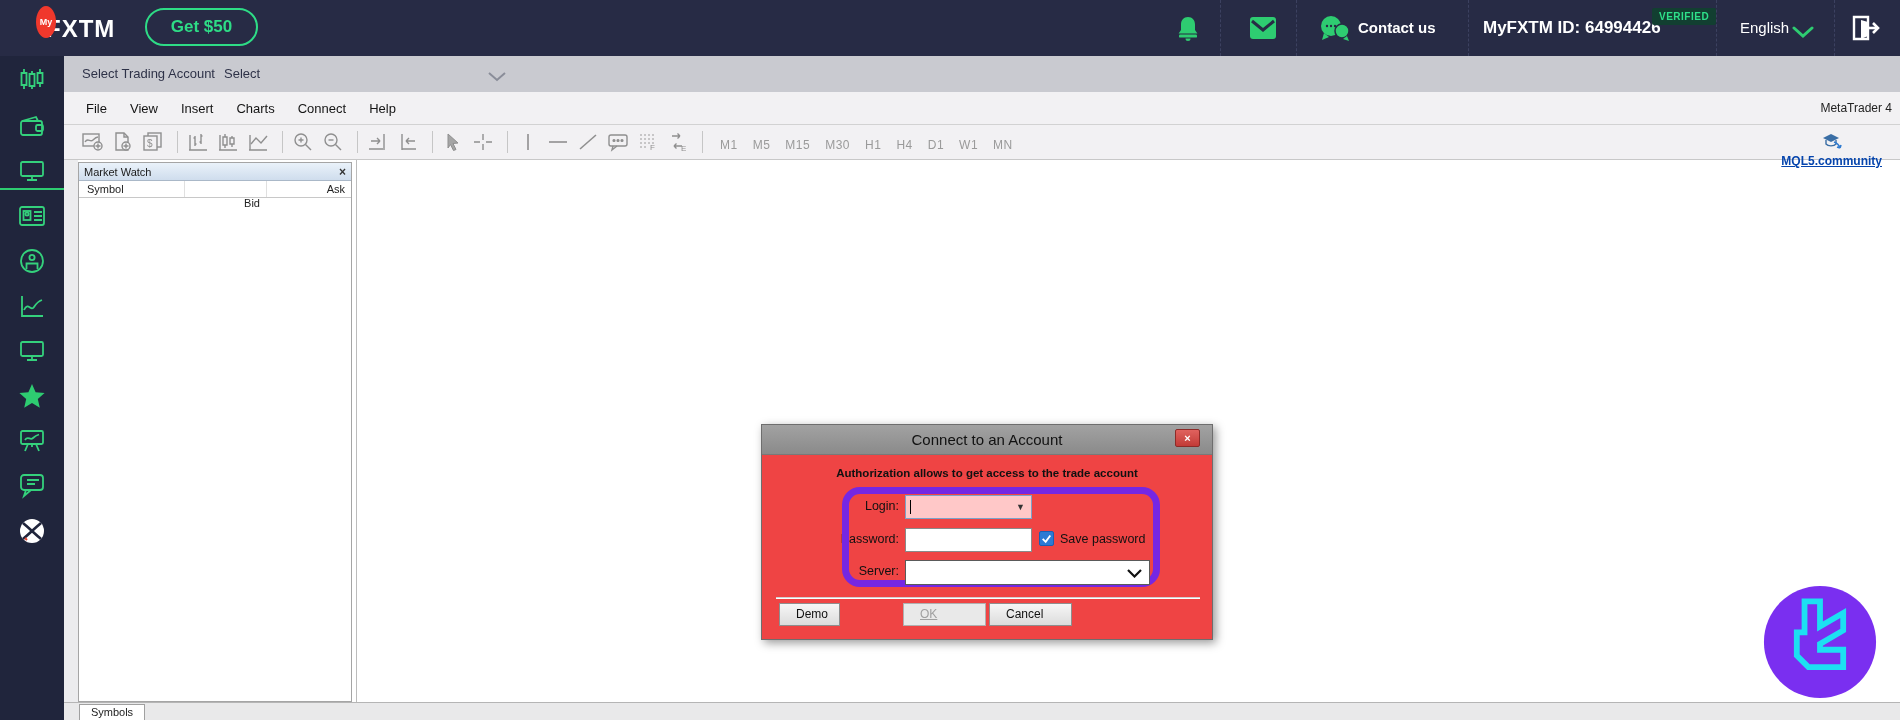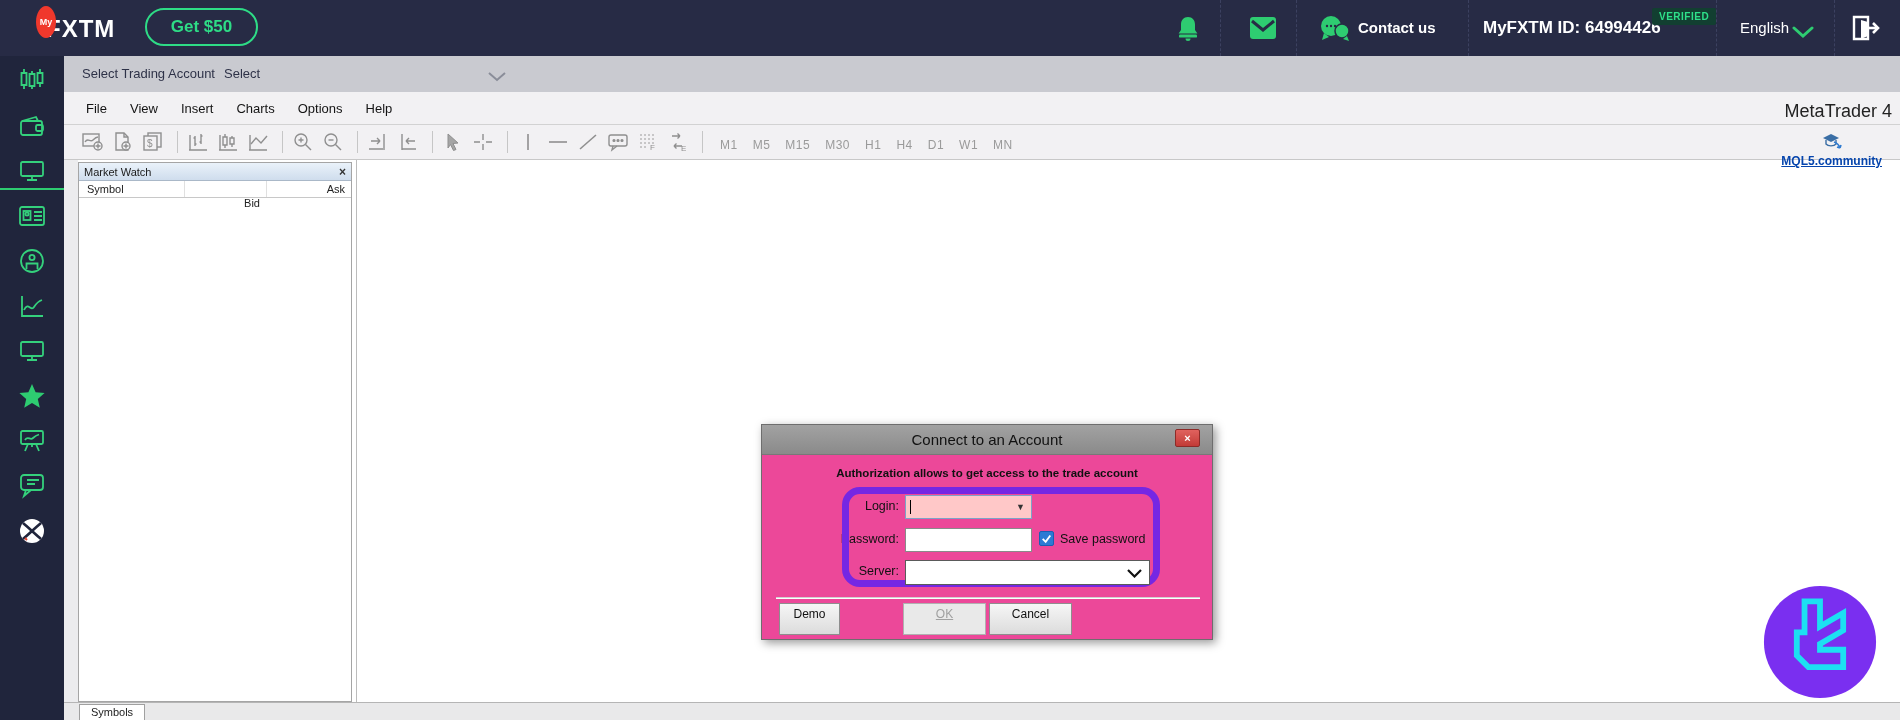--- a/index.html
+++ b/index.html
@@ -29,21 +29,21 @@
   
   .account-bar { position:absolute; left:64px; top:56px; width:1836px; height:36px; background:#c9cad0; z-index:10; }
   .acc-label { position:absolute; left:18px; top:10px; font-size:13px; color:#2e3248; }
   .acc-select { position:absolute; left:160px; top:10px; font-size:13px; color:#2e3248; cursor:pointer; }
   .acc-chevron { position:absolute; left:424px; top:12px; }
 
   
   .menu-bar { position:absolute; left:64px; top:92px; width:1836px; height:33px; background:#f2f1f3; border-bottom:1px solid #d2d2d2;
     display:flex; align-items:center; padding-left:22px; z-index:10;}
   .menu-item { font-size:13px; color:#141414; margin-right:23px; cursor:pointer; }
-  .platform-label { position:absolute; right:8px; top:9px; font-size:18px; color:#222; }
+  .platform-label { position:absolute; right:8px; top:9px; font-size:12px; color:#222; }
 
   
   .toolbar { position:absolute; left:64px; top:125px; width:1836px; height:35px; background:#f2f1f3; border-bottom:1px solid #c8c8c8;
     display:flex; align-items:center; padding-left:16px; z-index:10;}
   .tb-icon { width:26px; height:22px; display:flex; align-items:center; justify-content:center; margin-right:4px; cursor:pointer;}
   .tb-sep { width:1px; height:22px; background:#c6c6c6; margin:0 7px; }
   .tf-group { display:flex; gap:15px; margin-left:10px; }
   .tf-btn { font-size:12px; color:#9a9a9a; cursor:pointer; letter-spacing:.5px;margin-top:6px;}
   .mql-link { position:absolute; right:18px; top:8px; display:flex; align-items:center; gap:5px; cursor:pointer;flex-direction:column;}
   .mql-link span { color:#0645ad; font-size:12px; font-weight:bold; text-decoration:underline; }
@@ -59,21 +59,21 @@
   .mw-header { height:17px; display:flex; border-bottom:1px solid #c8c8c8; font-size:11px; color:#222; }
   .mw-header .c1 { flex:1; padding:2px 0 0 8px; border-right:1px solid #e0e0e0;}
   .mw-header .c2 { width:82px; text-align:right; padding:16px 6px 0 0; border-right:1px solid #e0e0e0;}
   .mw-header .c3 { width:84px; text-align:right; padding:2px 6px 0 0; }
   .splitter { position:absolute; left:292px; top:0; width:1px; height:545px; background:#bcbcbc; }
   .bottom-strip { position:absolute; left:0; top:542px; width:1836px; height:18px; background:#e9e9ea; border-top:1px solid #b5b5b5; }
   .symbols-tab { position:absolute; left:15px; top:544px; width:66px; height:16px; background:#fff; border:1px solid #a0a0a0; border-bottom:none;
     font-size:11px; color:#222; text-align:center; line-height:15px; cursor:pointer; }
 
   
-  .dialog { position:absolute; left:761px; top:424px; width:452px; height:216px; background:#ec4899;
+  .dialog { position:absolute; left:761px; top:424px; width:452px; height:216px; background:#ef4444;
     border:1px solid #6e6e6e; box-shadow:3px 3px 9px rgba(0,0,0,.40); z-index:40; }
   .dlg-titlebar { position:relative; height:30px; background:linear-gradient(#a2a2a2,#8a8a8a); border-bottom:1px solid #787878;
     display:flex; align-items:center; justify-content:center; }
   .dlg-title { font-size:15px; color:#111; }
   .dlg-close { position:absolute; right:12px; top:4px; width:25px; height:18px; border:1px solid #8c2b28; border-radius:2px;
     background:linear-gradient(#e0625e,#c23b37); color:#fff; font-size:11px; font-weight:bold; text-align:center; line-height:16px; cursor:pointer; }
   .dlg-desc { position:absolute; left:0; top:42px; width:100%; text-align:center; font-size:11.5px; color:#111;font-weight:bold; }
   .purple-box { position:absolute; left:80px; top:62px; width:318px; height:100px; border:7px solid #7527e3; border-radius:18px; z-index:2; pointer-events:none;}
   .fld-label { position:absolute; left:0; width:137px; text-align:right; font-size:12.5px; color:#111; }
   .combo-login { position:absolute; left:143px; top:70px; width:127px; height:24px; background:#ffc8c8; border:1px solid #7da2c8;
@@ -82,22 +82,22 @@
   .combo-login .arrow { margin-left:auto; margin-right:6px; font-size:9px; color:#333; }
   .input-password { position:absolute; left:143px; top:103px; width:127px; height:24px; background:#fff; border:1px solid #8a8a8a; z-index:3;
     font-size:12px; padding:0 4px; font-family:"Liberation Sans", sans-serif;}
   .checkbox { position:absolute; left:277px; top:106px; width:15px; height:15px; background:#2d7ad4; border:1px solid #1a5fb4; border-radius:2px;
     display:flex; align-items:center; justify-content:center; z-index:3; cursor:pointer;}
   .chk-label { position:absolute; left:298px; top:107px; font-size:12.5px; color:#111; z-index:3;}
   .combo-server { position:absolute; left:143px; top:135px; width:245px; height:25px; background:#fff; border:1px solid #5a5a5a;
     display:flex; align-items:center; z-index:3; cursor:pointer;}
   .combo-server .chev { margin-left:auto; margin-right:7px; }
   .dlg-sep { position:absolute; left:14px; top:172px; width:424px; height:2px; border-top:1px solid #cfcfcf; border-bottom:1px solid #ffffff; }
-  .dlg-btn { position:absolute; top:178px; height:32px; background:linear-gradient(#f6f6f6,#dcdcdc); border:1px solid #8e8e8e;
-    font-size:12px; color:#111; text-align:center; line-height:21px; cursor:pointer; }
+  .dlg-btn { position:absolute; top:178px; height:23px; background:linear-gradient(#f6f6f6,#dcdcdc); border:1px solid #8e8e8e;
+    font-size:12px; color:#111; text-align:left; line-height:21px; cursor:pointer;padding-left:16px; }
   .btn-demo { left:17px; width:61px; }
   .btn-ok { left:141px; width:83px; color:#a0a0a0; background:#e9e9e9; border-color:#b0b0b0; cursor:default;text-decoration:underline;}
   .btn-cancel { left:227px; width:83px; }
 
   
   .logo-badge { position:absolute; left:1762px; top:584px; width:116px; height:116px; z-index:35; }
 </style>
 </head>
 <body>
 
@@ -242,21 +242,21 @@
           <polyline points="1,1 9,8 17,1" fill="none" stroke="#8a8d99" stroke-width="2"></polyline>
         </svg>
     </span>
   </div>
 
   <div class="menu-bar">
     <span class="menu-item">File</span>
     <span class="menu-item">View</span>
     <span class="menu-item">Insert</span>
     <span class="menu-item">Charts</span>
-    <span class="menu-item">Options</span>
+    <span class="menu-item">Connect</span>
     <span class="menu-item">Help</span>
     <span class="platform-label">MetaTrader 4</span>
   </div>
 
   <div class="toolbar">
     <span class="tb-icon">
         <svg width="22" height="20" viewBox="0 0 22 20" fill="none" stroke="#8f8f8f" stroke-width="1.4">
           <rect x="1" y="2" width="16" height="12"></rect>
           <path d="M3 10c3-5 5 1 8-2 2-2 3-3 5-3"></path>
           <circle cx="16" cy="14" r="4" fill="#f2f1f3"></circle>

